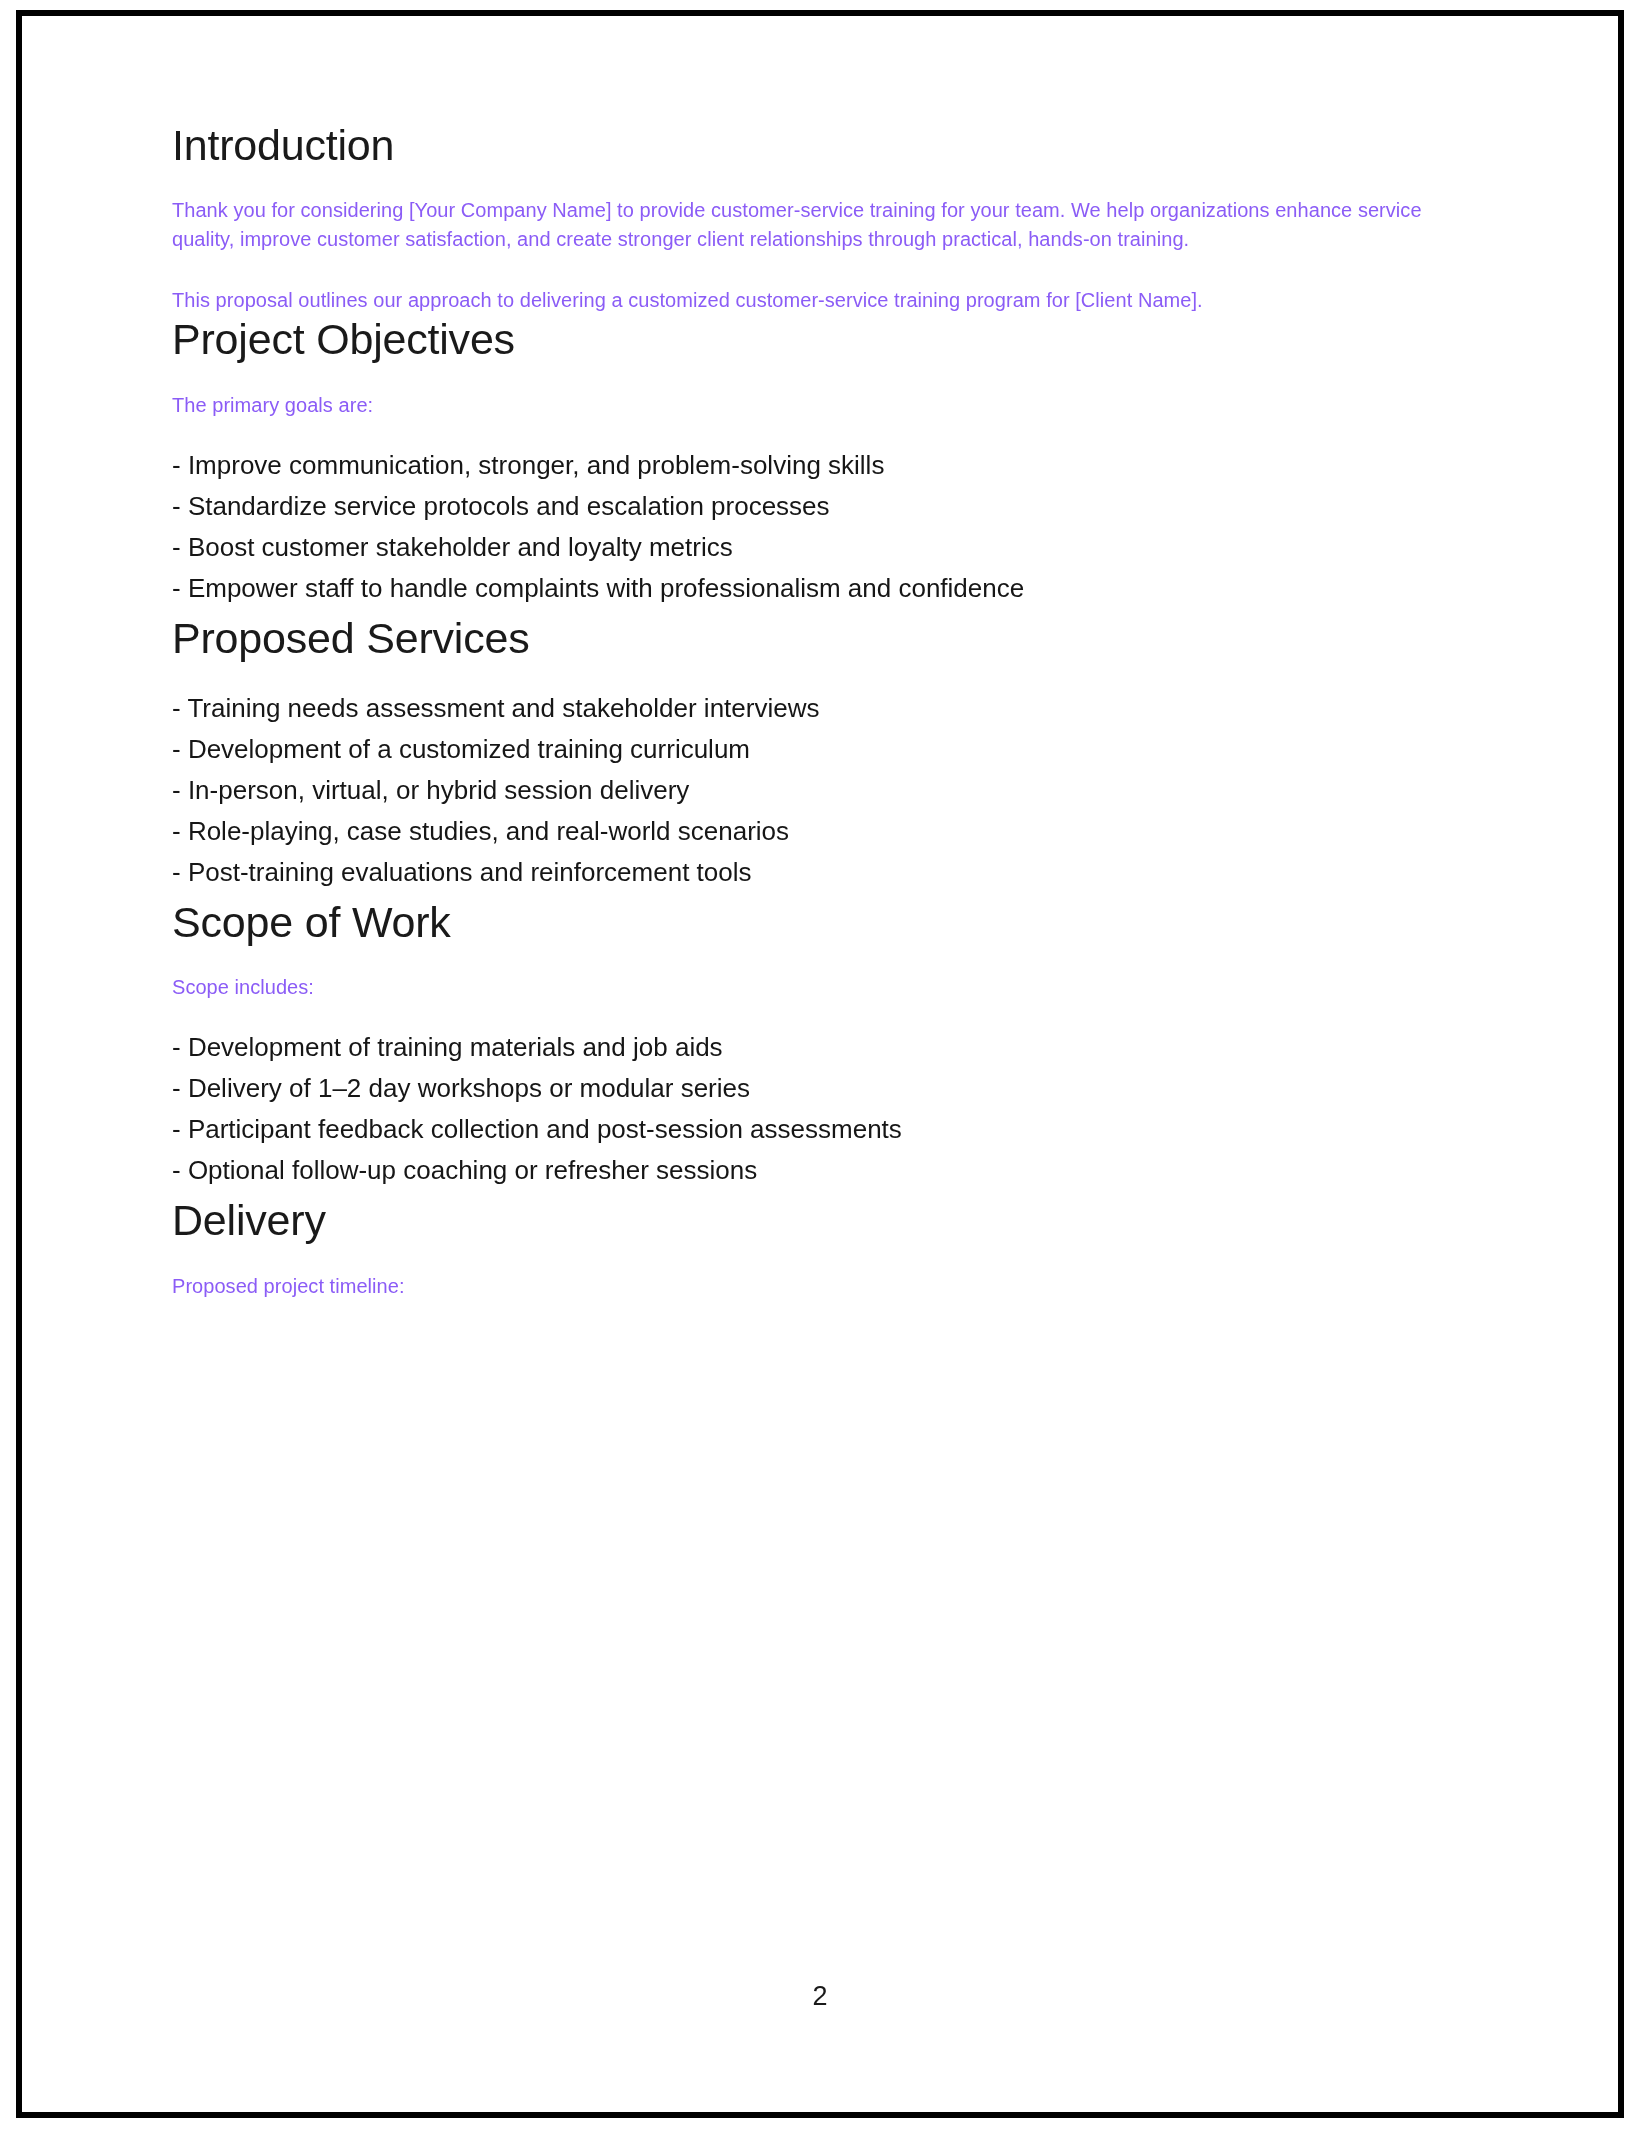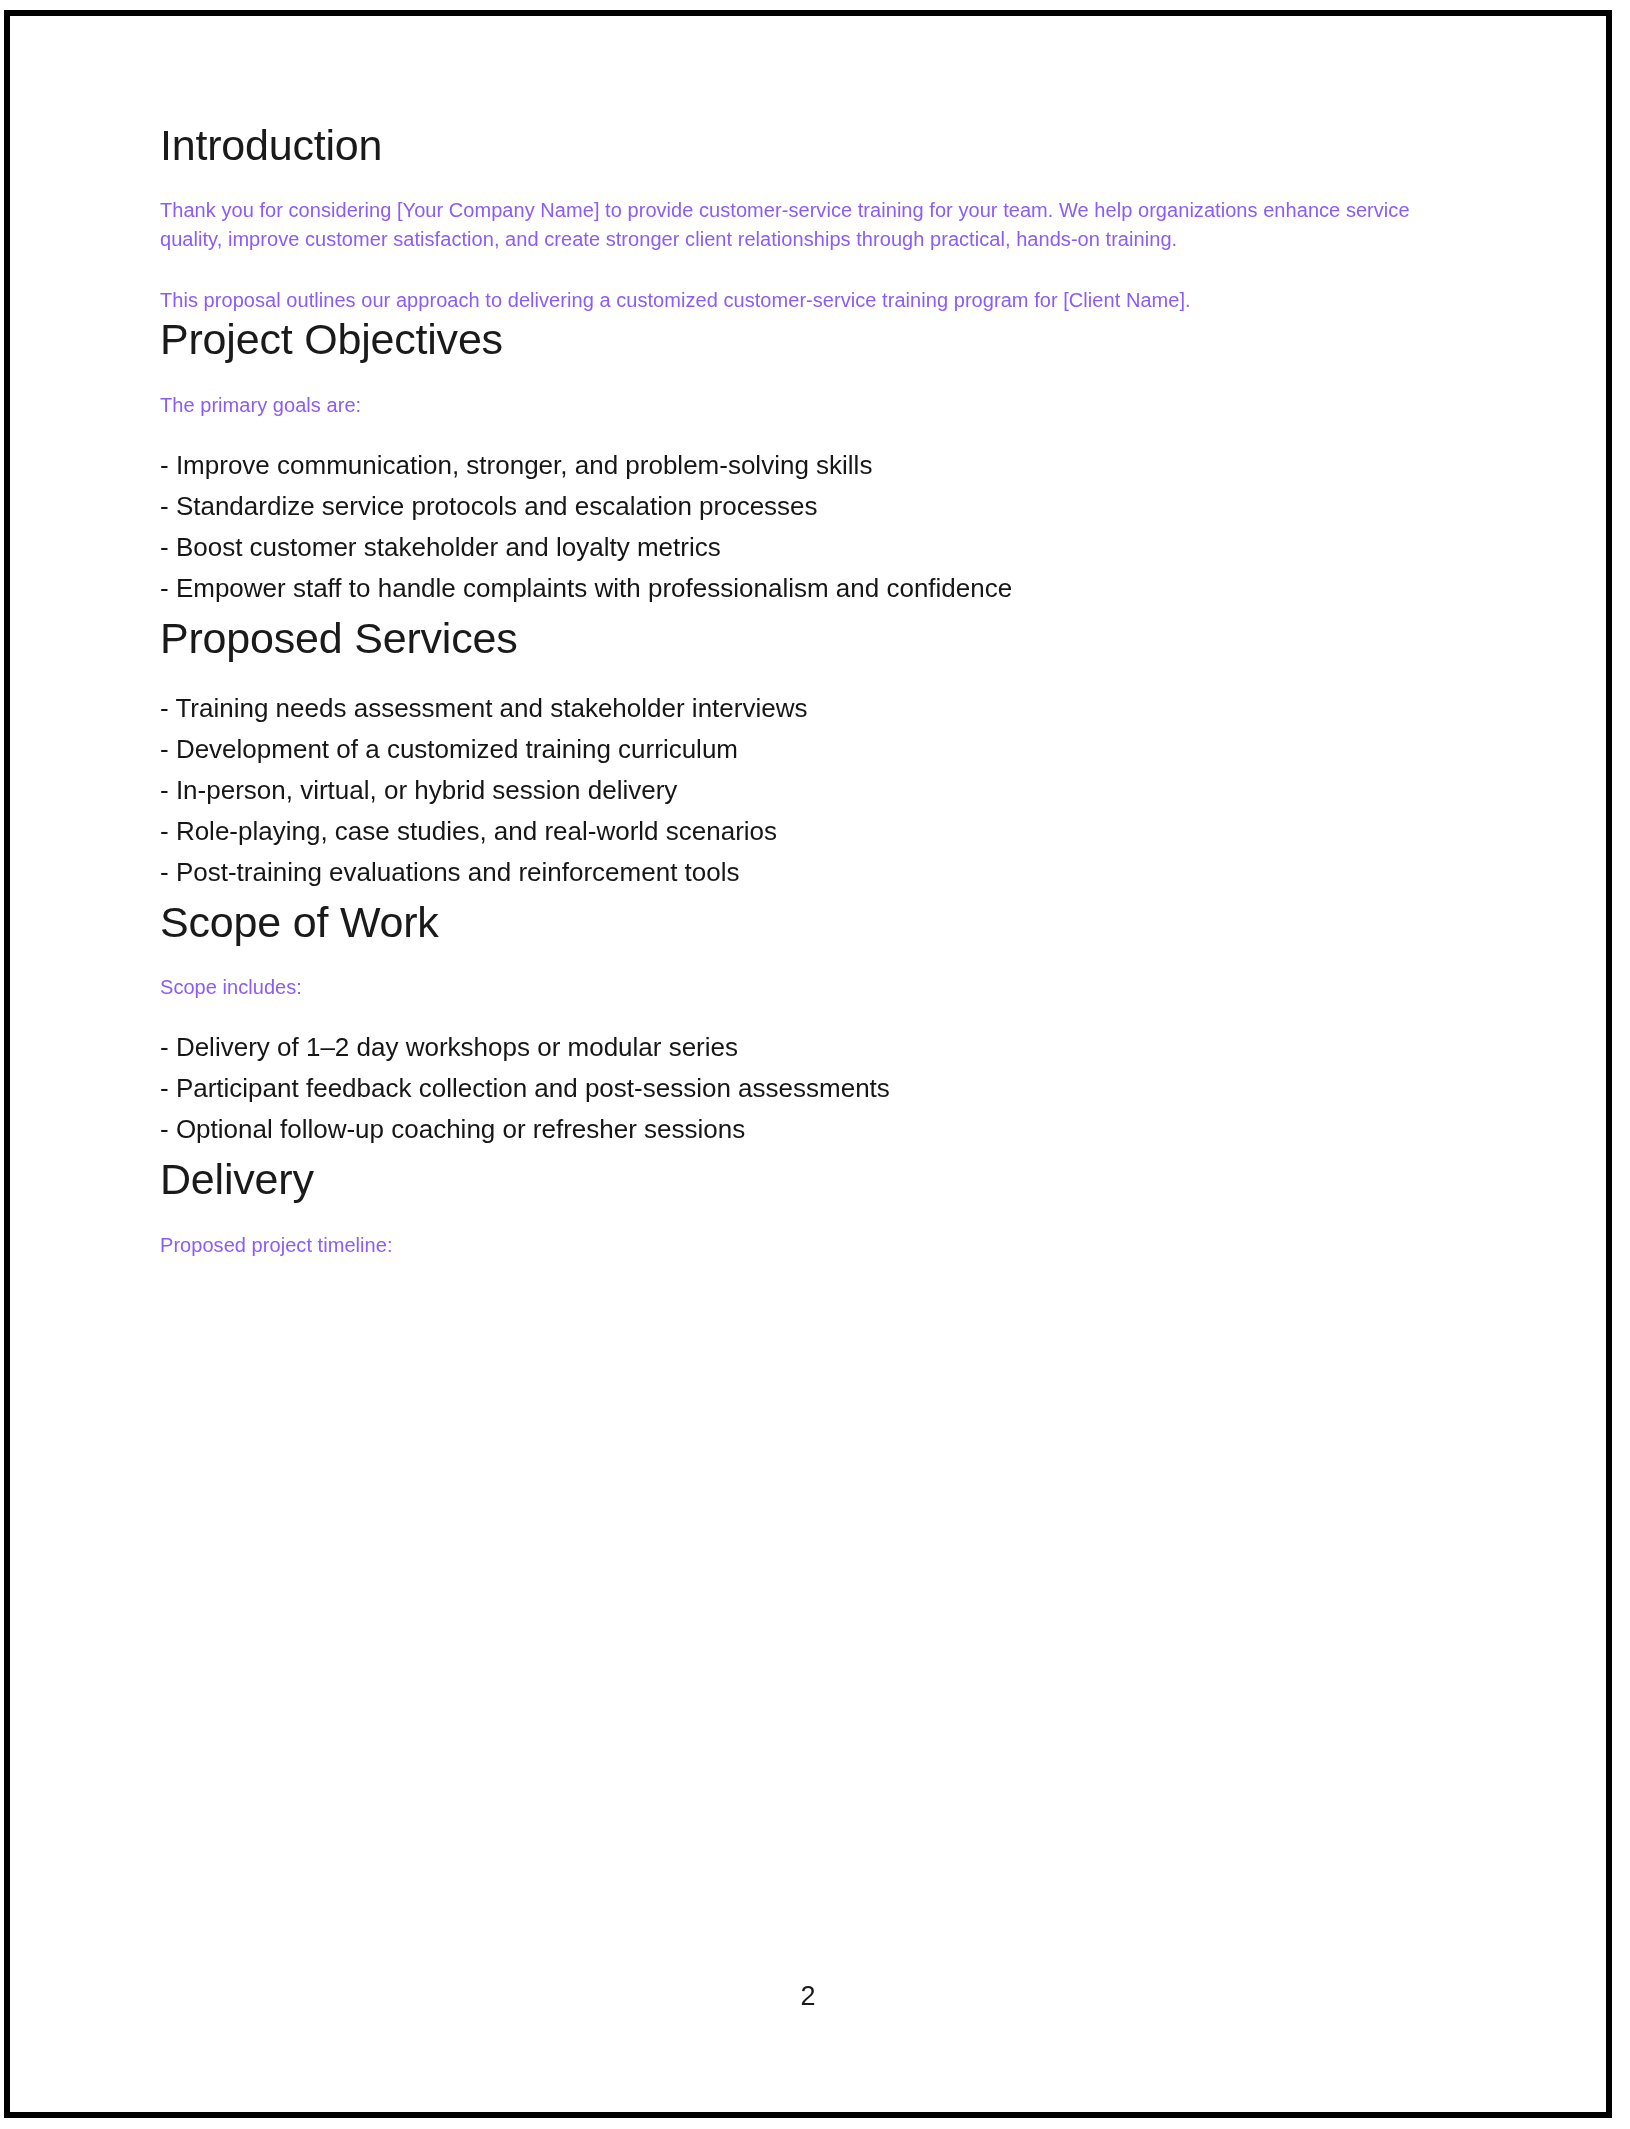--- a/index.html
+++ b/index.html
@@ -10,21 +10,21 @@
   body {
     width: 1630px;
     height: 2129px;
     font-family: "Liberation Sans", sans-serif;
     -webkit-font-smoothing: antialiased;
   }
 
   
   .page {
     position: absolute;
-    left: 4px;
+    left: 16px;
     top: 10px;
     width: 1608px;
     height: 2108px;
     box-sizing: border-box;
     border: 6px solid #000000;
     background: #ffffff;
   }
 
   .content {
     position: absolute;
@@ -118,20 +118,21 @@
       <li>- In-person, virtual, or hybrid session delivery</li>
       <li>- Role-playing, case studies, and real-world scenarios</li>
       <li>- Post-training evaluations and reinforcement tools</li>
     </ul>
 
     <h1 class="heading h-section">Scope of Work</h1>
 
     <p class="para lead">Scope includes:</p>
 
     <ul class="bullets">
+      <li>- Development of training materials and job aids</li>
       <li>- Delivery of 1–2 day workshops or modular series</li>
       <li>- Participant feedback collection and post-session assessments</li>
       <li>- Optional follow-up coaching or refresher sessions</li>
     </ul>
 
     <h1 class="heading h-section">Delivery</h1>
 
     <p class="para lead">Proposed project timeline:</p>
 
   </div>

